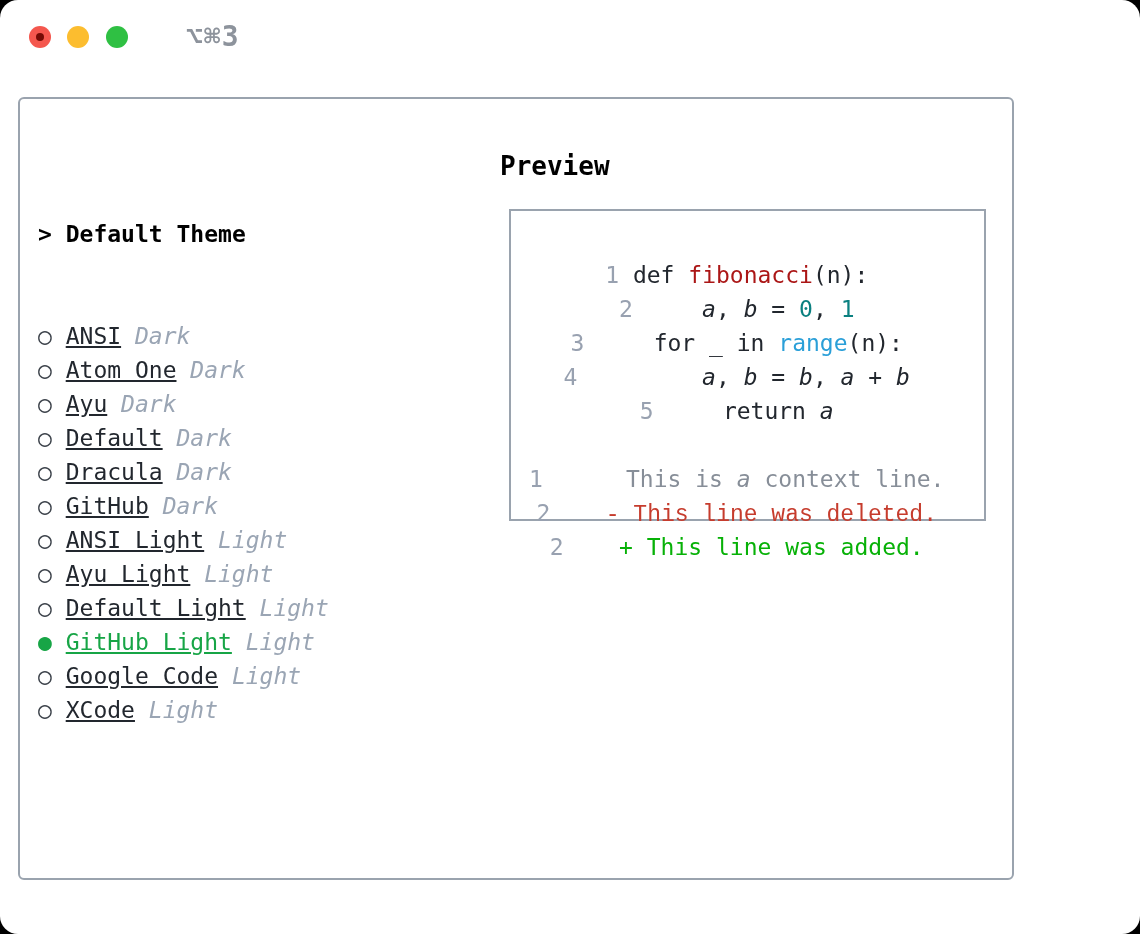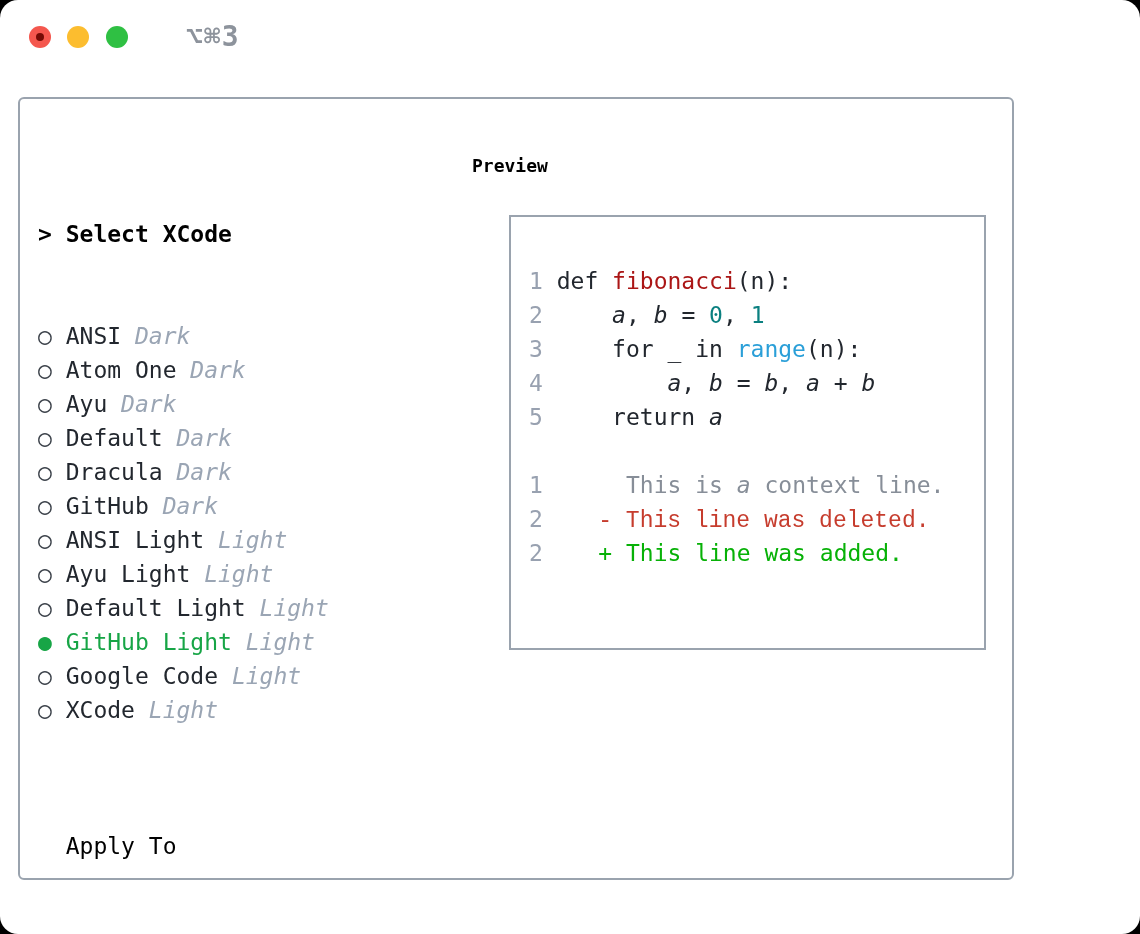--- a/index.html
+++ b/index.html
@@ -29,31 +29,31 @@
   .content-box{position:absolute;left:18px;top:97px;width:996px;height:783px;
                border:2px solid var(--c-border);border-radius:6px;box-sizing:border-box;}
 
   
   .left-col{position:absolute;left:38px;top:149px;font-size:23px;line-height:34px;
             white-space:pre;color:var(--c-ui-text);}
   .row{height:34px;}
   .hdr{font-weight:bold;color:var(--c-bold);}
   .mk{color:var(--c-circle);}
   .mk.sel{color:var(--c-green);}
-  .nm{color:var(--c-ui-text);}
+  .nm{color:var(--c-ui-text);text-decoration:underline;}
   .nm.sel{color:var(--c-green);}
   .tg{color:var(--c-tag);font-style:italic;}
   .gap{margin-top:34px;}
   .subhdr{color:var(--c-bold);}
 
   
-  .preview-title{position:absolute;left:472px;top:149px;font-size:18px;line-height:34px;
+  .preview-title{position:absolute;left:500px;top:149px;font-size:26px;line-height:34px;
                  font-weight:bold;color:var(--c-bold);}
-  .preview-box{position:absolute;left:509px;top:215px;width:477px;height:435px;
-               border:2px solid var(--c-border);box-sizing:border-box;background:#fff;}
+  .preview-box{position:absolute;left:509px;top:209px;width:477px;height:312px;
+               border:2px solid var(--c-border);box-sizing:border-box;background:#fff;text-align:center;}
   .code{position:absolute;left:18px;top:47px;font-size:23px;line-height:34px;white-space:pre;}
   .code .line{height:34px;}
   .ln{color:var(--c-ln);}
   .pl{color:var(--c-ui-text);}
   .fn{color:var(--c-fn);}
   .num{color:var(--c-num);}
   .bi{color:var(--c-bi);}
   .var{color:var(--c-ui-text);font-style:italic;}
   .ctx{color:var(--c-ctx);}
   .cti{color:var(--c-ctx);font-style:italic;}
@@ -68,23 +68,22 @@
   <div class="titlebar">
     <div class="tl-dot tl-red"></div>
     <div class="tl-dot tl-yellow"></div>
     <div class="tl-dot tl-green"></div>
     <div class="shortcut">⌥⌘3</div>
   </div>
 
   <div class="content-box"></div>
 
   <div class="left-col">
-    <div class="row hdr"><span class="hdr">&gt;</span><span> </span><span>Select XCode</span></div>
+    <div class="row hdr"><span class="hdr">&gt;</span><span> </span><span>Default Theme</span></div>
     <div id="theme-list"><div class="row"><span class="mk">○ </span><span class="nm">ANSI</span><span class="tg"> Dark</span></div><div class="row"><span class="mk">○ </span><span class="nm">Atom One</span><span class="tg"> Dark</span></div><div class="row"><span class="mk">○ </span><span class="nm">Ayu</span><span class="tg"> Dark</span></div><div class="row"><span class="mk">○ </span><span class="nm">Default</span><span class="tg"> Dark</span></div><div class="row"><span class="mk">○ </span><span class="nm">Dracula</span><span class="tg"> Dark</span></div><div class="row"><span class="mk">○ </span><span class="nm">GitHub</span><span class="tg"> Dark</span></div><div class="row"><span class="mk">○ </span><span class="nm">ANSI Light</span><span class="tg"> Light</span></div><div class="row"><span class="mk">○ </span><span class="nm">Ayu Light</span><span class="tg"> Light</span></div><div class="row"><span class="mk">○ </span><span class="nm">Default Light</span><span class="tg"> Light</span></div><div class="row"><span class="mk sel">● </span><span class="nm sel">GitHub Light</span><span class="tg"> Light</span></div><div class="row"><span class="mk">○ </span><span class="nm">Google Code</span><span class="tg"> Light</span></div><div class="row"><span class="mk">○ </span><span class="nm">XCode</span><span class="tg"> Light</span></div></div>
-    <div class="row subhdr gap"><span>  </span><span>Apply To</span></div>
     <div id="apply-list"><div class="row"></div></div>
     
     
   </div>
 
   <div class="preview-title">Preview</div>
 
   <div class="preview-box">
     <div class="code" id="preview-code"><div class="line"><span class="ln">1</span><span class="pl"> def </span><span class="fn">fibonacci</span><span class="pl">(n):</span></div><div class="line"><span class="ln">2</span><span class="pl">     </span><span class="var">a</span><span class="pl">, </span><span class="var">b</span><span class="pl"> = </span><span class="num">0</span><span class="pl">, </span><span class="num">1</span></div><div class="line"><span class="ln">3</span><span class="pl">     for _ in </span><span class="bi">range</span><span class="pl">(n):</span></div><div class="line"><span class="ln">4</span><span class="pl">         </span><span class="var">a</span><span class="pl">, </span><span class="var">b</span><span class="pl"> = </span><span class="var">b</span><span class="pl">, </span><span class="var">a</span><span class="pl"> + </span><span class="var">b</span></div><div class="line"><span class="ln">5</span><span class="pl">     return </span><span class="var">a</span></div><div class="line"> </div><div class="line"><span class="ln">1</span><span class="ctx">      This is </span><span class="cti">a</span><span class="ctx"> context line.</span></div><div class="line"><span class="ln">2</span><span class="pl">    </span><span class="del">- This line was deleted.</span></div><div class="line"><span class="ln">2</span><span class="pl">    </span><span class="add">+ This line was added.</span></div></div>
   </div>

